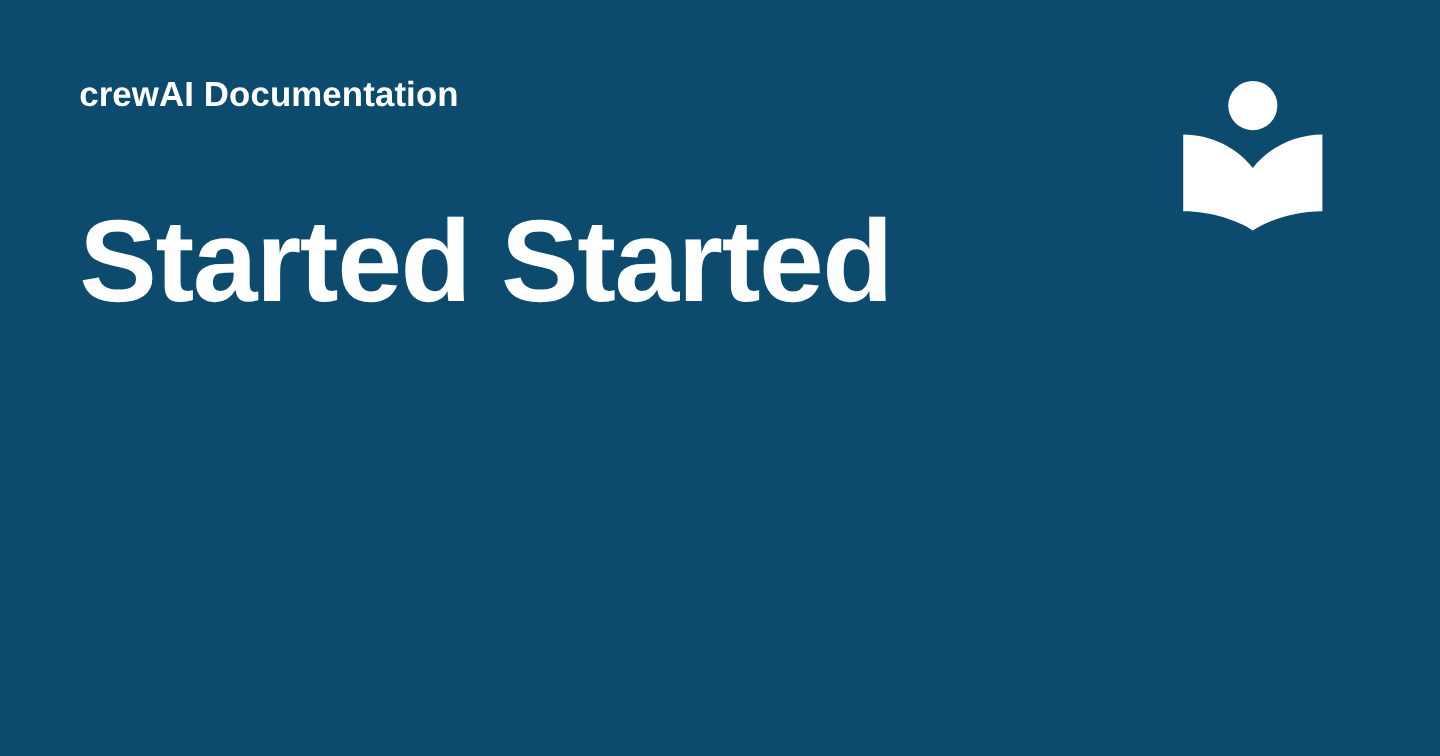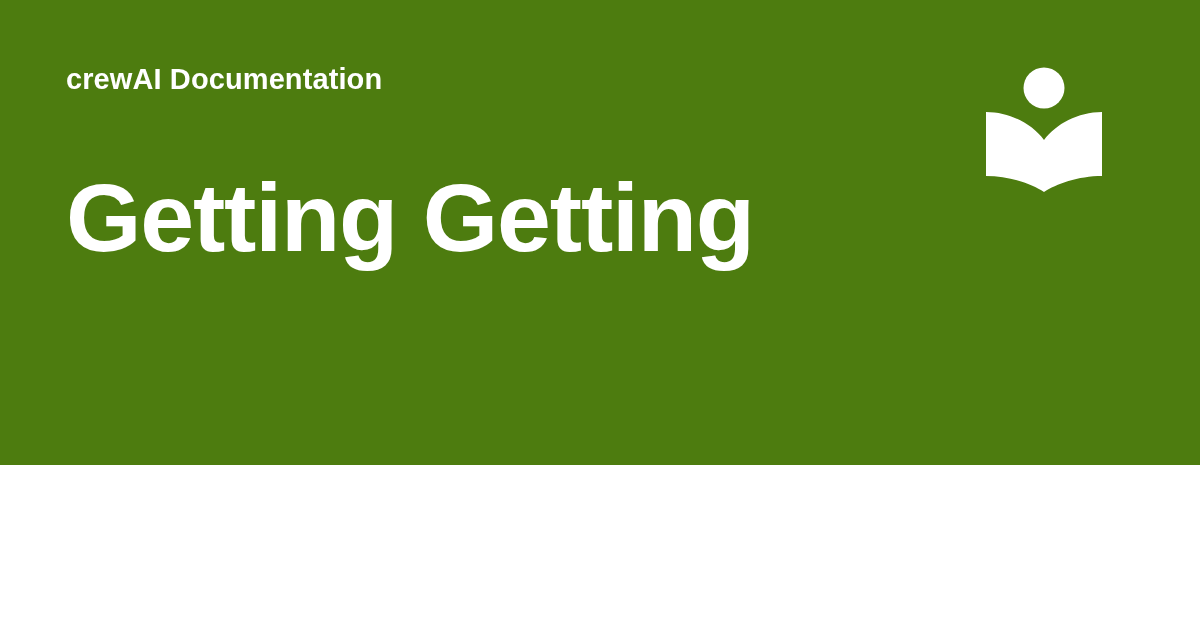--- a/index.html
+++ b/index.html
@@ -12,23 +12,23 @@
     width: 1200px;
     height: 630px;
     overflow: hidden;
     font-family: "Liberation Sans", sans-serif;
     background: #ffffff;
   }
 
   .card {
     position: relative;
     width: 1200px;
-    height: 465px;
+    height: 630px;
     box-sizing: border-box;
-    background-color: #4d7c0f;
+    background-color: #0c4a6e;
     overflow: hidden;
   }
 
   
   .text-block {
     position: absolute;
     left: 66px;
     top: 62px;
     width: 880px;
   }
@@ -71,21 +71,21 @@
     height: 130px;
   }
 </style>
 </head>
 <body>
 
 <div class="card">
 
   <div class="text-block">
     <div class="site-name">crewAI Documentation</div>
-    <h1 class="page-title">Getting Getting</h1>
+    <h1 class="page-title">Started Started</h1>
   </div>
 
   <div class="logo">
     <svg viewBox="0 0 120 130" xmlns="http://www.w3.org/2000/svg">
 
       <circle cx="60" cy="22" r="20.5" fill="#ffffff"></circle>
 
       <path fill="#ffffff" d="M 2 46
                C 26 46, 48 58, 60 74
                C 72 58, 94 46, 118 46

